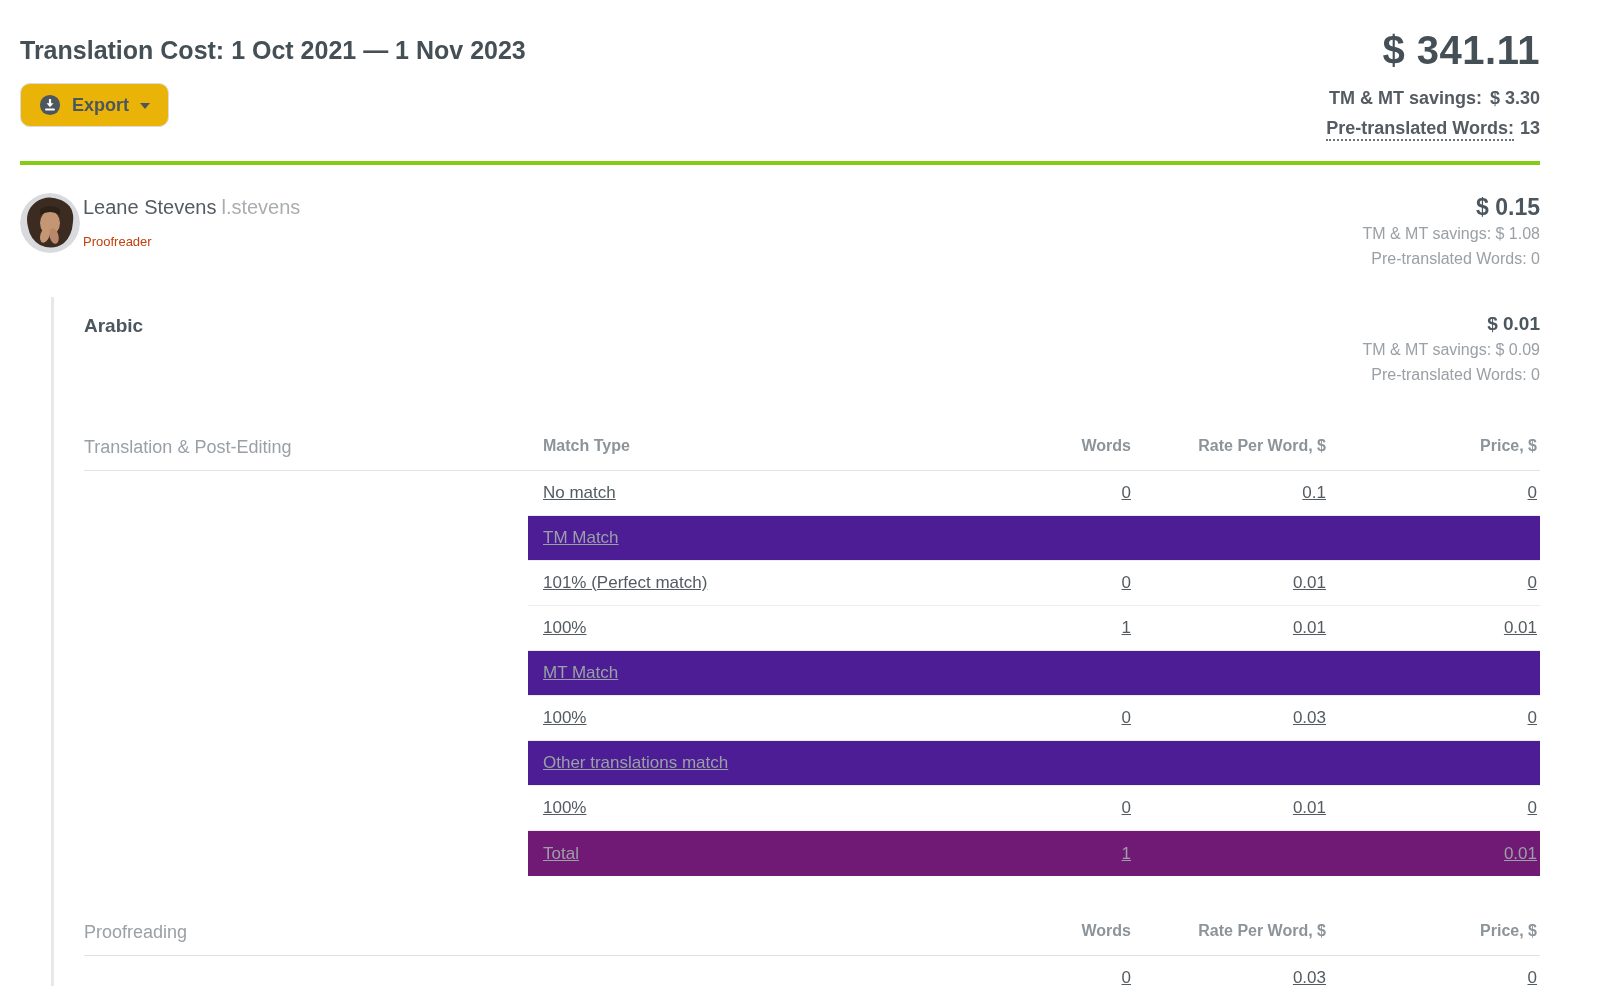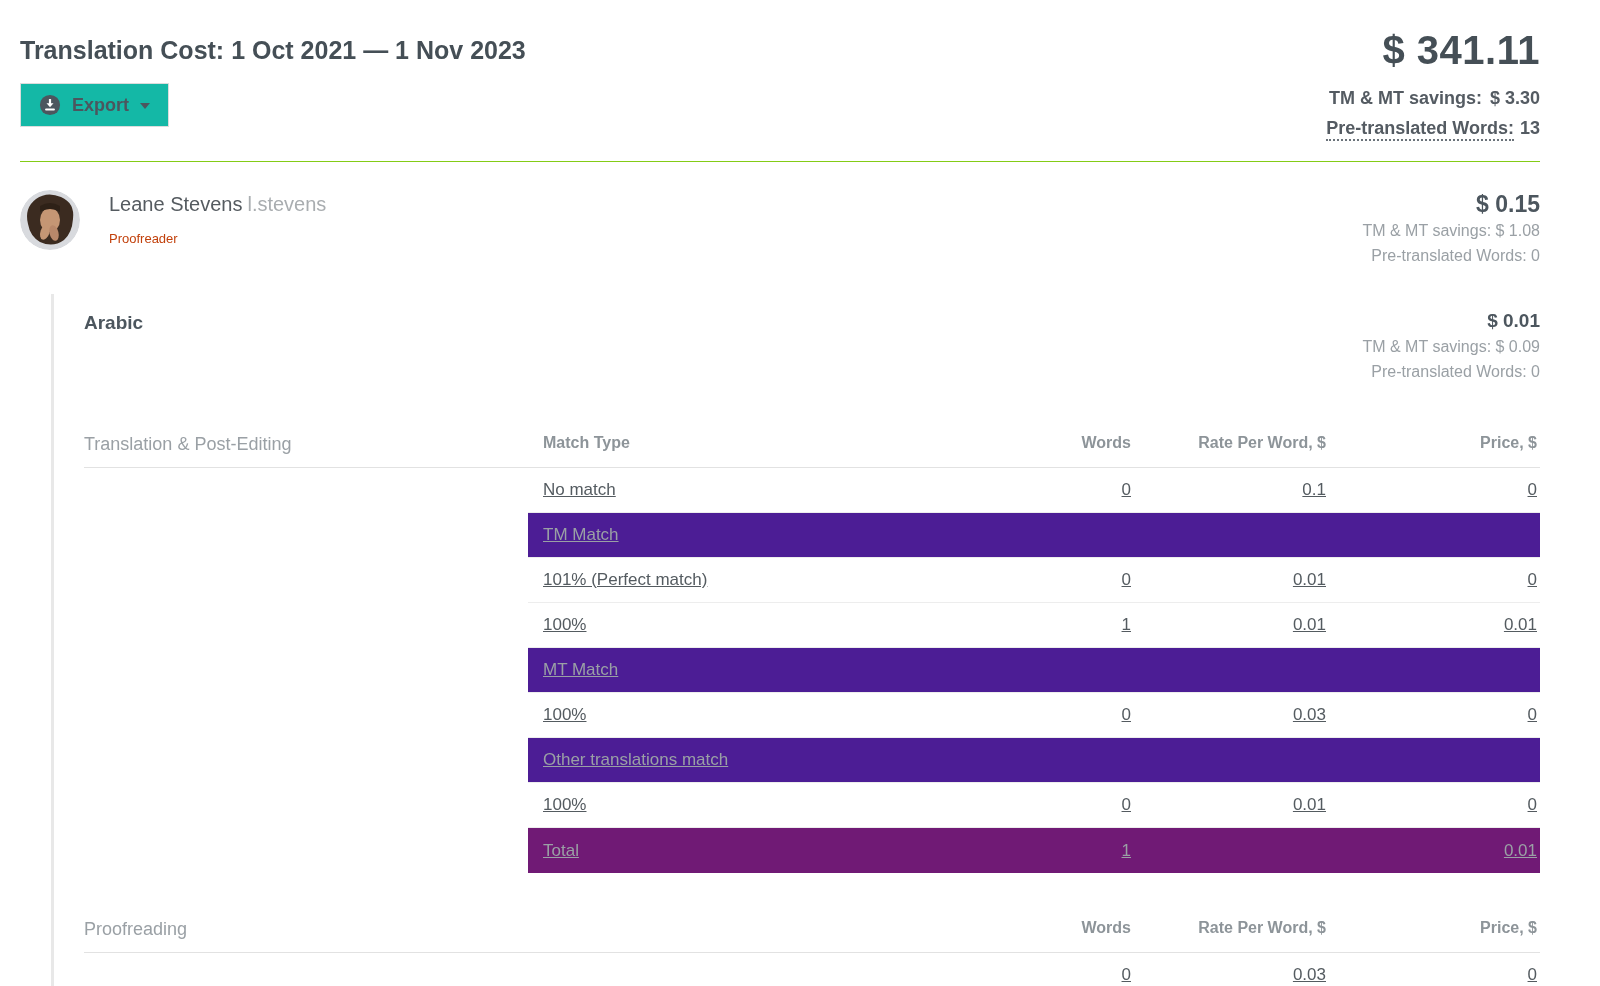--- a/index.html
+++ b/index.html
@@ -1,37 +1,37 @@
 <!DOCTYPE html>
 <html><head>
 <meta charset="utf-8">
 <style>
   * { margin:0; padding:0; box-sizing:border-box; }
   html,body { width:1600px; height:986px; overflow:hidden; background:#fff;
     font-family:"Liberation Sans", sans-serif; color:#4c565e; }
   .page { width:1520px; margin:0 60px 0 20px; }
 
   
-  .report-header { padding-top:28px; padding-bottom:18px; border-bottom:1px solid #84cc16; }
+  .report-header { padding-top:28px; padding-bottom:18px; border-bottom:4px solid #84cc16; }
   .hrow1 { display:flex; justify-content:space-between; align-items:flex-start; }
   .page-title { font-size:25px; font-weight:bold; color:#454f56; padding-top:8px; }
   .total-price { font-size:40px; font-weight:bold; color:#454f56; letter-spacing:0.5px; }
   .hrow2 { display:flex; justify-content:space-between; align-items:flex-start; margin-top:10px; }
-  .export-btn { display:inline-flex; align-items:center; gap:11px; background:#14b8a6;
-    border:1px solid #dcdcdc; border-radius:0; padding:10px 18px; cursor:pointer; }
+  .export-btn { display:inline-flex; align-items:center; gap:11px; background:#eab308;
+    border:1px solid #dcdcdc; border-radius:10px; padding:10px 18px; cursor:pointer; }
   .export-btn .label { font-size:18px; font-weight:600; color:#4c565e; }
   .caret { width:0; height:0; border-left:5px solid transparent; border-right:5px solid transparent;
     border-top:6px solid #4c565e; margin-top:2px; }
   .hmeta { text-align:right; font-size:18px; font-weight:600; color:#545b62; line-height:30px; }
   .hmeta .val { margin-left:8px; }
   .dotted { border-bottom:2px dotted #6b737a; padding-bottom:1px; }
 
   
   .user-row { display:flex; justify-content:space-between; align-items:flex-start; margin-top:28px; }
-  .user-left { display:flex; align-items:flex-start; gap:29px; }
+  .user-left { display:flex; align-items:flex-start; gap:3px; }
   .avatar { width:60px; height:60px; border-radius:50%; overflow:hidden; flex:0 0 60px; }
   .user-name-line { font-size:20px; color:#555b60; margin-top:3px; }
   .user-login { color:#a9adb0; margin-left:5px; }
   .user-role { font-size:13px; color:#c2410c; margin-top:15px; }
   .block-right { text-align:right; }
   .block-price-lg { font-size:23px; font-weight:bold; color:#4c565e; line-height:28px; }
   .block-sub { font-size:16px; color:#9aa0a5; line-height:25px; }
 
   
   .lang-section { margin-top:26px; margin-left:31px; border-left:3px solid #e8e8e8;

